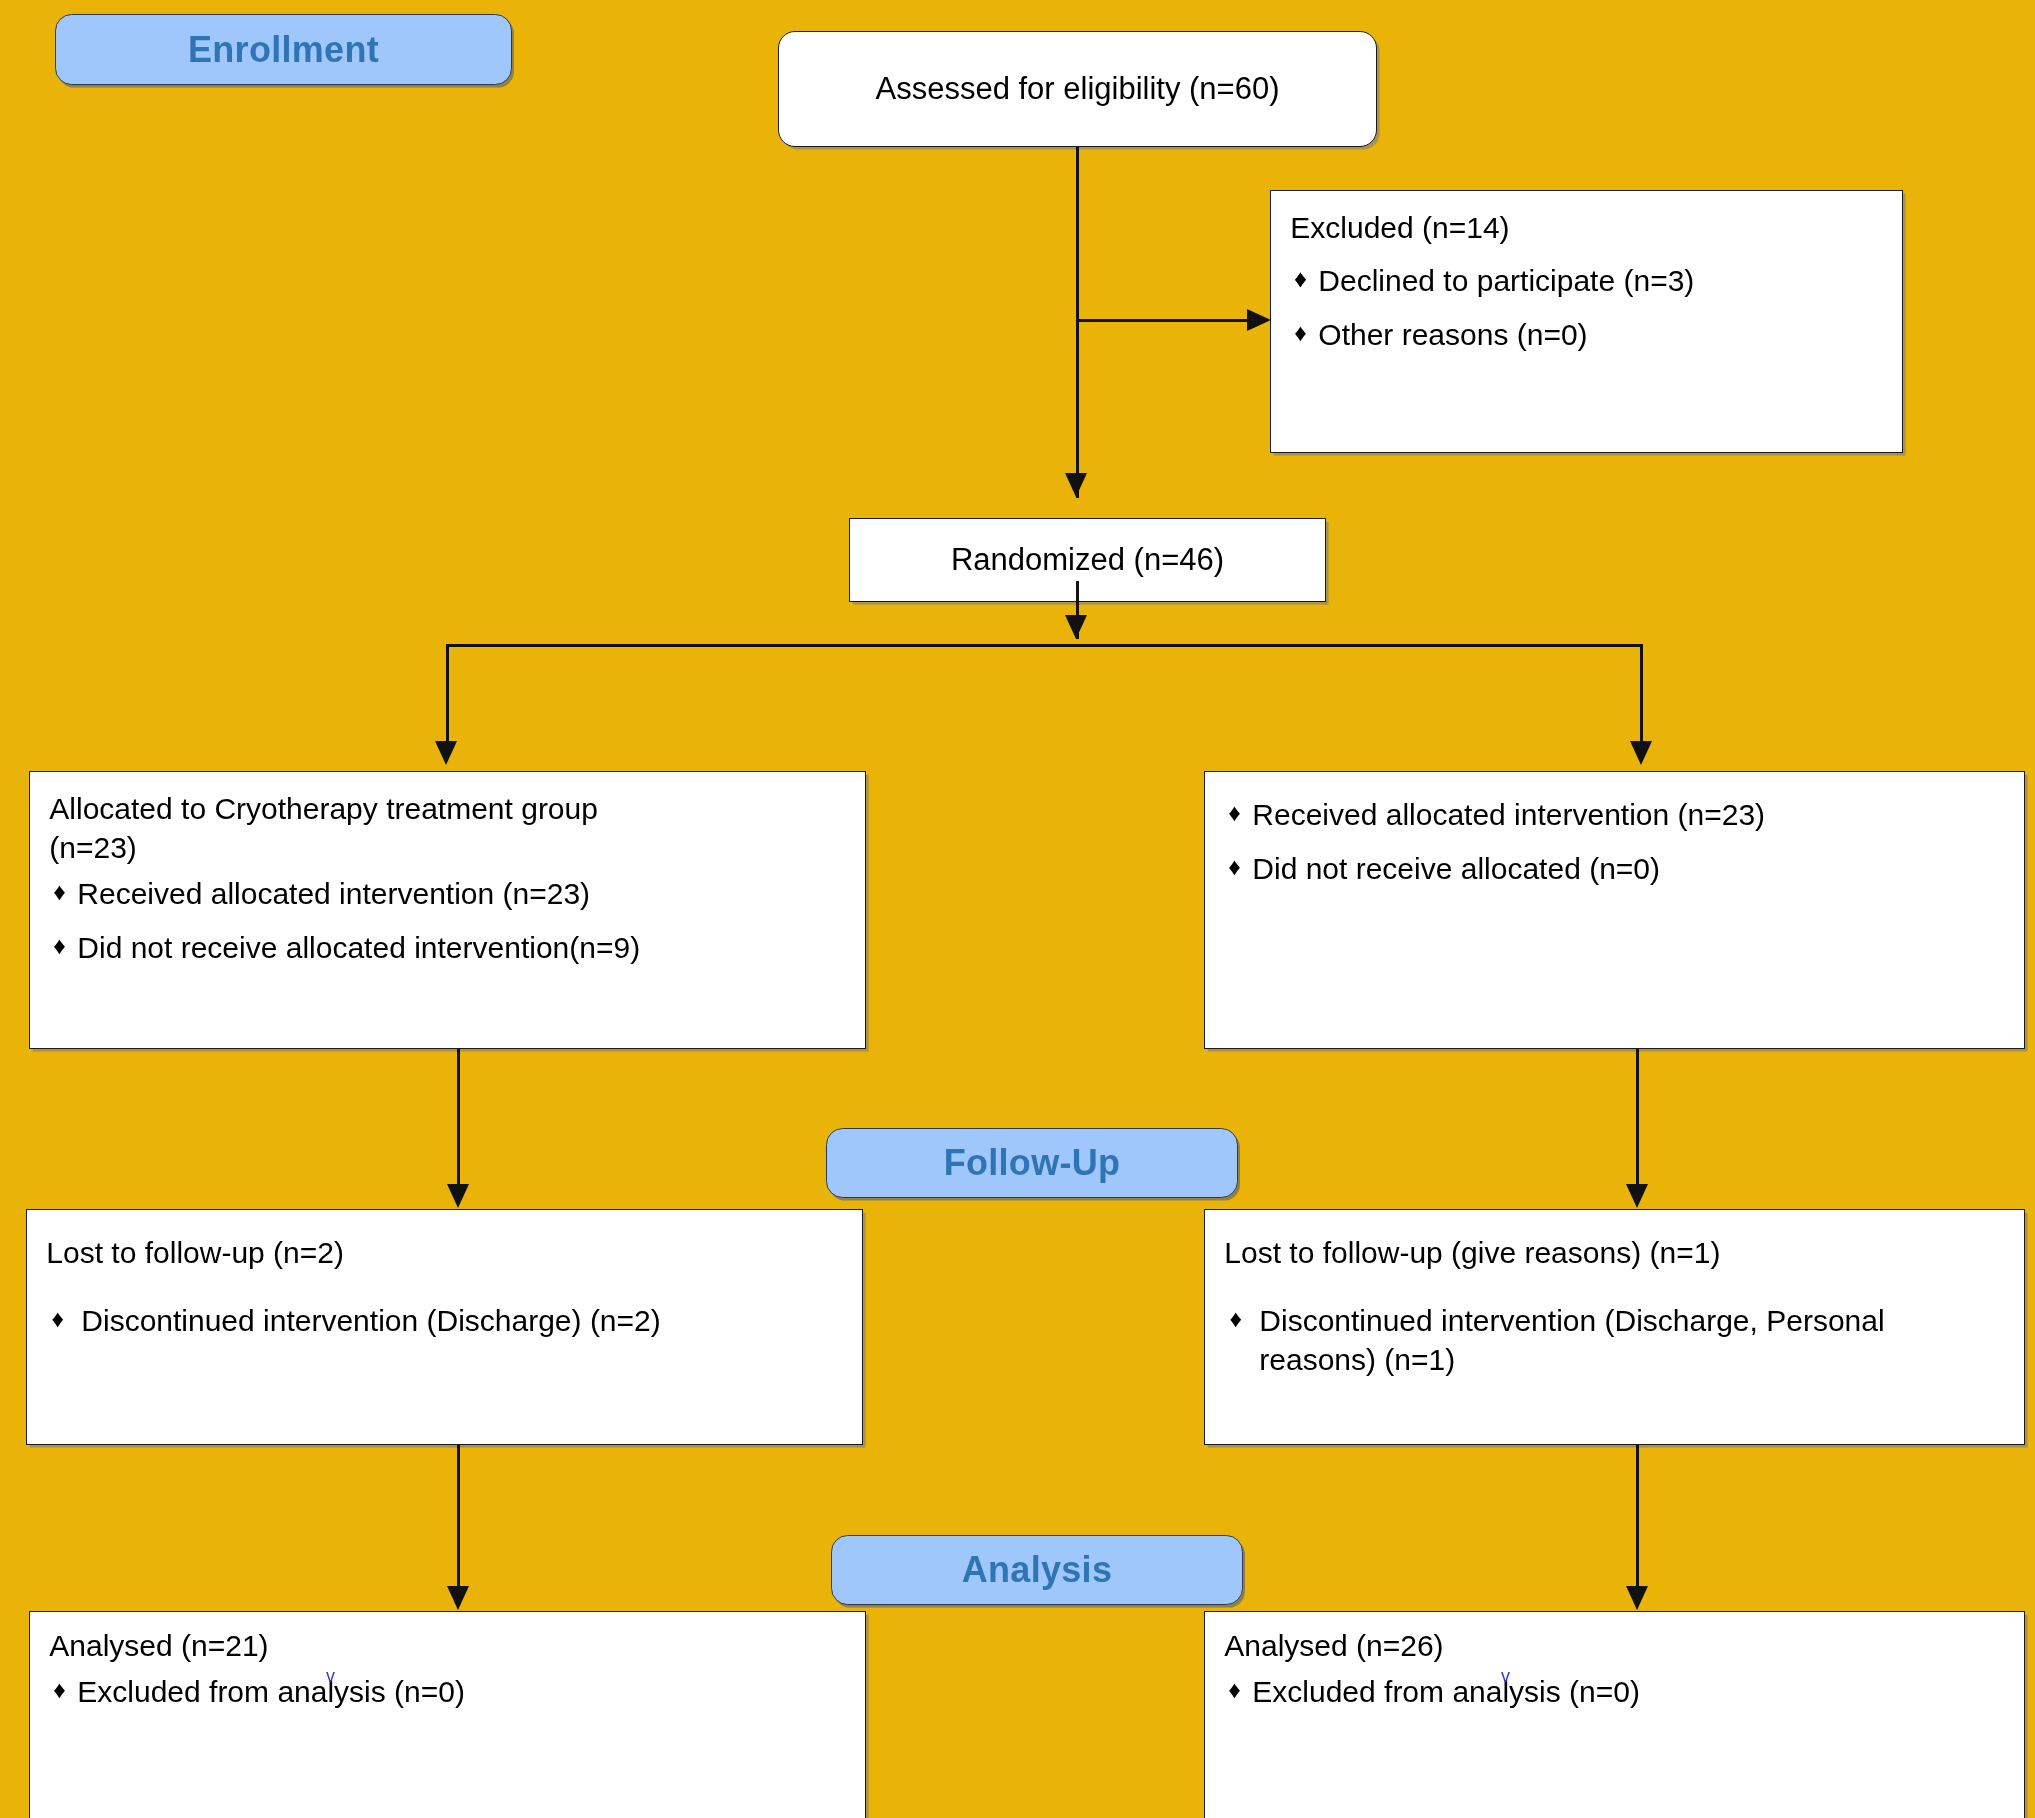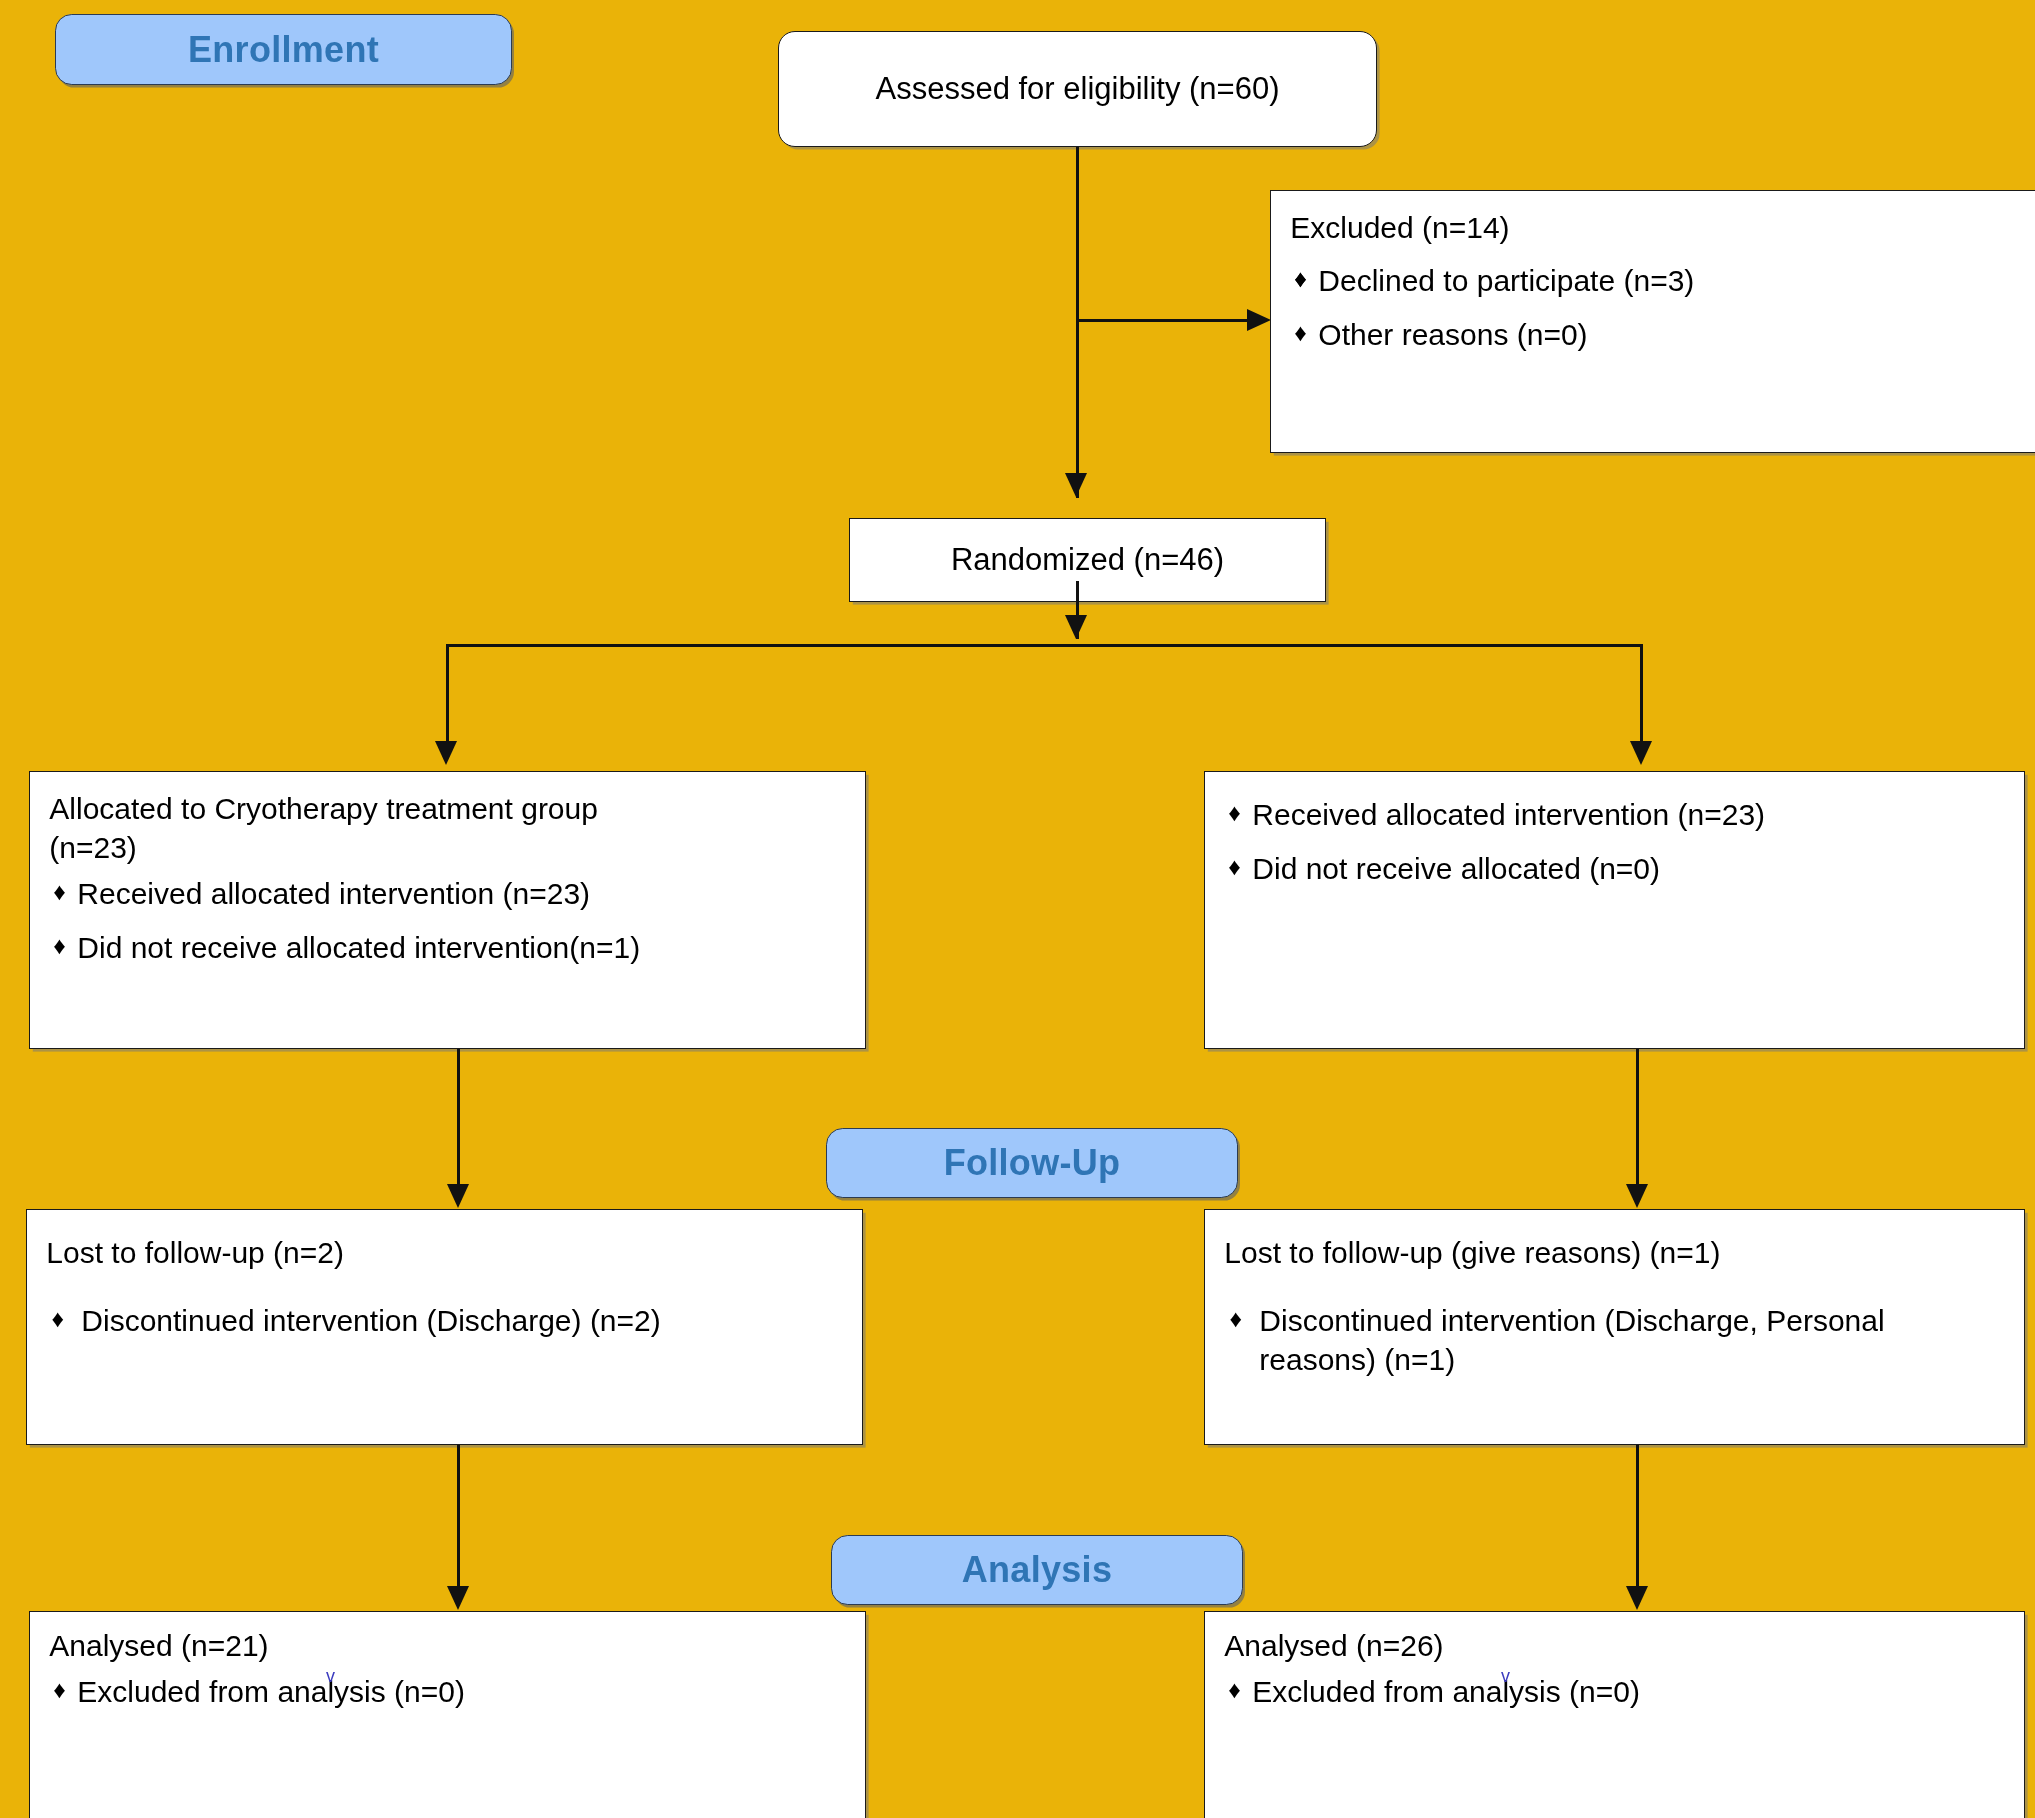--- a/index.html
+++ b/index.html
@@ -124,21 +124,21 @@
 
   <div class="box" style="left:778px; top:31px; width:599px; height:116px;border-radius:17px;">
     <div class="box-center">Assessed for eligibility (n=60)</div>
   </div>
 
   <div class="vline" style="left:1076px; top:147px; height:351px;"></div>
 
   <div class="hline" style="left:1076px; top:319px; width:171px;"></div>
   <div class="arrow-right" style="left:1247px; top:309px;"></div>
 
-  <div class="box" style="left:1270px; top:190px; width:766px; height:263px;">
+  <div class="box" style="left:1270px; top:190px; width:633px; height:263px;">
     <div class="box-inner">
       <div class="head-line">Excluded (n=14)</div>
       <ul class="bul">
         <li>
           <span class="dia">♦</span>
         </li>
         <li>
           <span class="dia">♦</span>
           <span>Declined to participate (n=3)</span>
         </li>
@@ -168,21 +168,21 @@
   <div class="box" style="left:29px; top:771px; width:837px; height:278px;">
     <div class="box-inner">
       <div class="head-line" style="max-width:580px;">Allocated to Cryotherapy treatment group (n=23)</div>
       <ul class="bul">
         <li>
           <span class="dia">♦</span>
           <span>Received allocated intervention (n=23)</span>
         </li>
         <li>
           <span class="dia">♦</span>
-          <span>Did not receive allocated intervention(n=1)</span>
+          <span>Did not receive allocated intervention(n=9)</span>
         </li>
       </ul>
     </div>
   </div>
 
   <div class="box" style="left:1204px; top:771px; width:821px; height:278px;">
     <div class="box-inner">
       <ul class="bul">
         <li>
           <span class="dia">♦</span>

